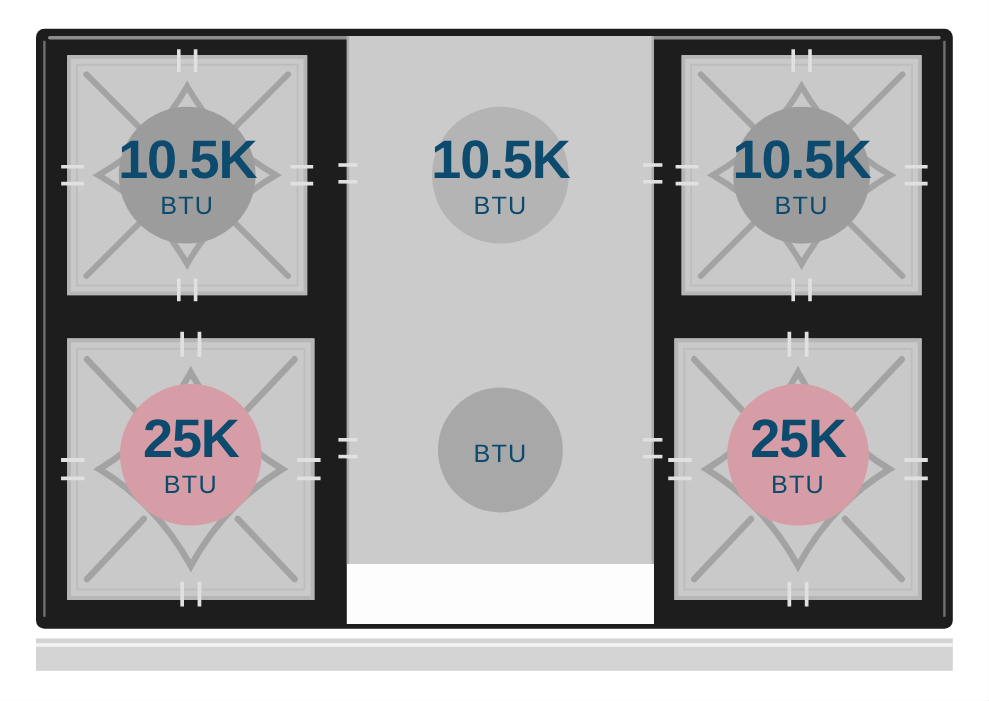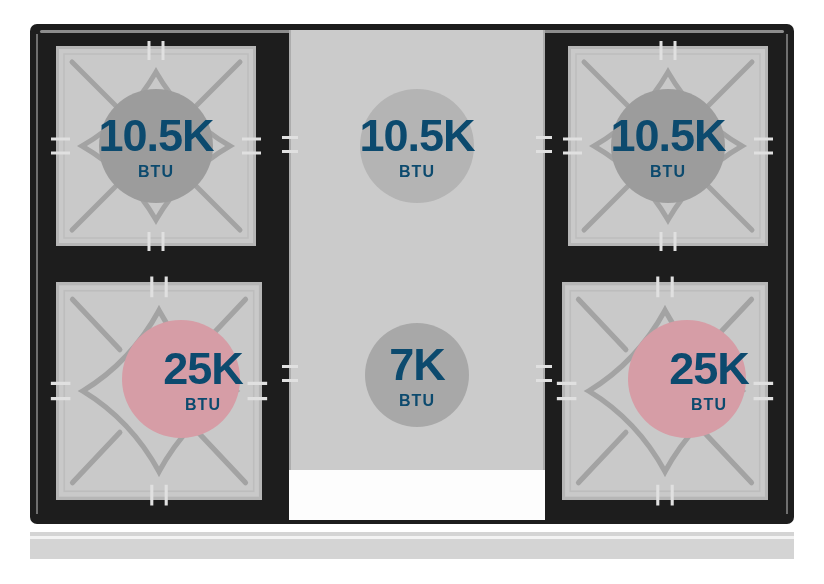--- a/index.html
+++ b/index.html
@@ -23,32 +23,32 @@
   .burner-square{position:absolute;background:#c9c9c9;}
   .sq-tl{left:26px;top:22px;width:200px;height:200px;}
   .sq-tr{left:538px;top:22px;width:200px;height:200px;}
   .sq-bl{left:26px;top:258px;width:206px;height:218px;}
   .sq-br{left:532px;top:258px;width:206px;height:218px;}
   .grate{position:absolute;left:0;top:0;width:100%;height:100%;overflow:visible;}
   .burner-inner{
     position:relative;width:100%;height:100%;
     display:flex;flex-direction:column;align-items:center;justify-content:center;
   }
-  .sq-bl .burner-inner,.sq-br .burner-inner{transform:translateY(-12px);padding-left:44px;}
+  .sq-bl .burner-inner,.sq-br .burner-inner{transform:translateY(-12px);}
   .burner-circle{
     position:absolute;left:50%;top:50%;transform:translate(-50%,-50%);
     width:114px;height:114px;border-radius:50%;z-index:2;
   }
   .circle-gray{background:#9c9c9c;}
   .circle-gray-light{background:#b4b4b4;}
   .circle-gray-mid{background:#a8a8a8;width:104px;height:104px;}
   .circle-pink{background:#d69da6;width:118px;height:118px;}
   .burner-label{position:relative;z-index:3;text-align:center;color:#0c4a6e;line-height:1;}
   .btu-value{font-size:45px;font-weight:bold;letter-spacing:-1px;}
-  .btu-unit{font-size:16px;font-weight:bold;margin-top:6px;letter-spacing:1px;}
+  .btu-unit{font-size:21px;font-weight:normal;margin-top:6px;letter-spacing:1px;}
 
   
   .griddle{
     position:absolute;left:259px;top:6px;width:256px;height:440px;
     background:#cbcbcb;
     border-left:2px solid #adadad;border-right:2px solid #adadad;
     box-sizing:border-box;
   }
   .griddle-front{
     position:absolute;left:259px;top:446px;width:256px;height:50px;
@@ -112,21 +112,20 @@
         <div class="burner-circle circle-gray-light"></div>
         <div class="burner-label">
           <div class="btu-value">10.5K</div>
           <div class="btu-unit">BTU</div>
         </div>
       </div>
 
       <div class="center-burner cb-bottom">
         <div class="burner-circle circle-gray-mid"></div>
         <div class="burner-label">
-          <div class="btu-value">7K</div>
           <div class="btu-unit">BTU</div>
         </div>
       </div>
     </div>
     <div class="griddle-front"></div>
 
     <div class="burner-square sq-tl">
       <svg class="grate" viewBox="0 0 200 200" preserveAspectRatio="none">
           <use href="#grate-def"></use>
         </svg>

